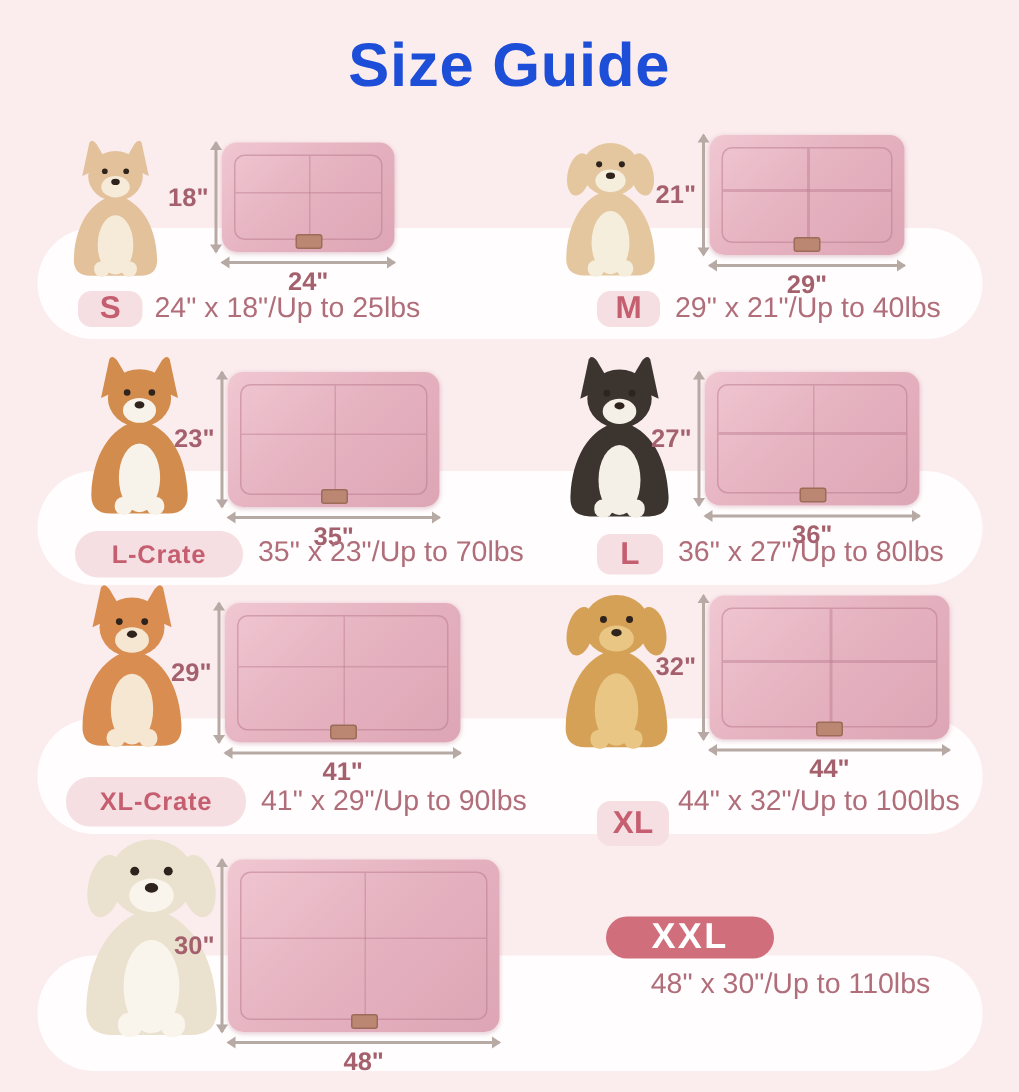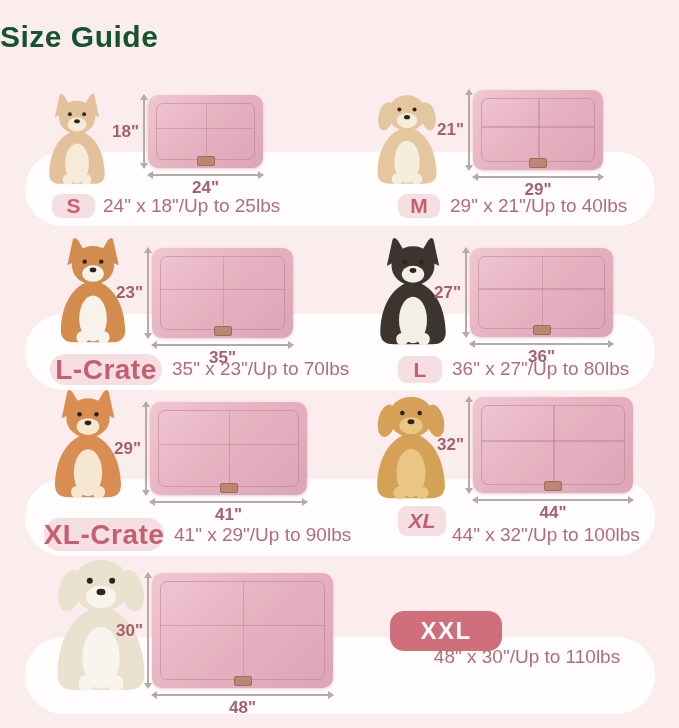--- a/index.html
+++ b/index.html
@@ -7,22 +7,22 @@
     position:relative;width:679px;height:728px;overflow:hidden;
     background:#fbecee;
     font-family:"Liberation Sans", sans-serif;
   }
   .band{position:absolute;left:25px;width:630px;background:#fffdfd;border-radius:38px;}
   #band1{top:152px;height:74px}
   #band2{top:314px;height:76px}
   #band3{top:479px;height:77px}
   #band4{top:637px;height:77px}
   .title{
-    position:absolute;top:20px;left:0;width:100%;margin:0;
-    font-size:30px;font-weight:800;color:#14532d;letter-spacing:.5px;
+    position:absolute;top:20px;left:0;width:100%;margin:0;text-align:center;
+    font-size:41px;font-weight:800;color:#1d4ed8;letter-spacing:.5px;
   }
   .abs{position:absolute;}
   .dog svg{display:block}
   .mat{
     position:absolute;border-radius:10px;
     background:linear-gradient(135deg,#f0c7d2 0%,#e6b3c1 45%,#dda5b5 100%);
     box-shadow:0 1px 3px rgba(178,118,138,.35);
   }
   .mat-inner{position:absolute;inset:8px;border:1.5px solid rgba(184,120,141,.5);border-radius:7px;}
   .seam-v{position:absolute;top:9px;bottom:9px;left:50%;width:1.5px;background:rgba(184,120,141,.42);}
@@ -43,21 +43,21 @@
     position:absolute;color:#a4616d;font-size:17px;font-weight:700;
     line-height:20px;white-space:nowrap;
   }
   .hl{text-align:right;width:46px;height:20px;}
   .wl{text-align:center;height:20px;}
   .pill{
     position:absolute;display:flex;align-items:center;justify-content:center;
     background:#f5dfe3;color:#c55f6f;font-weight:800;white-space:nowrap;
   }
   .pill.small{font-size:21px;border-radius:9px;}
-  .pill.big{font-size:28px;border-radius:16px;letter-spacing:.5px;}
+  .pill.big{font-size:17px;border-radius:16px;letter-spacing:.5px;}
   .pill.solid{background:#d06e7b;color:#ffffff;font-size:24px;border-radius:14px;letter-spacing:1.5px;}
   .desc{
     position:absolute;color:#b06e7a;font-size:19px;line-height:24px;white-space:nowrap;
   }
   .desc.centered{text-align:center;}
 </style>
 </head>
 <body>
 
 <div class="page">
@@ -231,21 +231,21 @@
         <div class="dim-label hl" style="left: 418px; top: 435px;">32"</div>
         <div class="vline" style="left: 468px; top: 397px; height: 96px;"></div>
         <div class="mat" style="left: 473px; top: 397px; width: 160px; height: 96px;">
           <div class="mat-inner"></div>
           <div class="seam-v"></div>
           <div class="seam-h"></div>
           <div class="tag"></div>
         </div>
         <div class="hline" style="left: 473px; top: 499px; width: 160px;"></div>
         <div class="dim-label wl" style="left: 473px; top: 503px; width: 160px;">44"</div>
-        <div class="pill small" style="left: 398px; top: 506px; width: 48px; height: 30px; font-style: italic;">XL</div>
+        <div class="pill small" style="left: 398px; top: 534px; width: 48px; height: 30px;">XL</div>
         <div class="desc" style="left: 452px; top: 523px;">44" x 32"/Up to 100lbs</div>
       </div>
       <div class="abs" style="left: 0px; top: 0px;">
         <div class="abs dog" style="left: 30px; top: 546px; width: 142px; height: 149px;">
           <svg width="100%" height="100%" viewBox="0 0 100 120" preserveAspectRatio="xMidYMax meet">
     <ellipse cx="25" cy="36" rx="9" ry="17" fill="#ebe1cf" transform="rotate(12 25 36)"></ellipse>
             <ellipse cx="75" cy="36" rx="9" ry="17" fill="#ebe1cf" transform="rotate(-12 75 36)"></ellipse>
     <path d="M50,48 C27,53 16,76 15,101 Q14,116 29,116 L71,116 Q86,116 85,101 C84,76 73,53 50,48 Z" fill="#ebe1cf"></path>
     <ellipse cx="50" cy="90" rx="15" ry="25" fill="#f9f5ec"></ellipse>
     <ellipse cx="50" cy="32" rx="23" ry="21" fill="#ebe1cf"></ellipse>
@@ -260,17 +260,17 @@
         <div class="dim-label hl" style="left: 97px; top: 620.5px;">30"</div>
         <div class="vline" style="left: 147px; top: 573px; height: 115px;"></div>
         <div class="mat" style="left: 152px; top: 573px; width: 181px; height: 115px;">
           <div class="mat-inner"></div>
           <div class="seam-v"></div>
           <div class="seam-h"></div>
           <div class="tag"></div>
         </div>
         <div class="hline" style="left: 152px; top: 694px; width: 181px;"></div>
         <div class="dim-label wl" style="left: 152px; top: 698px; width: 181px;">48"</div>
-        <div class="pill solid" style="left: 390px; top: 611px; width: 112px; height: 40px;">XXL</div>
+        <div class="pill solid" style="left: 404px; top: 611px; width: 112px; height: 28px;">XXL</div>
         <div class="desc centered" style="left: 397px; top: 645px; width: 260px;">48" x 30"/Up to 110lbs</div>
       </div>
     </div>
 </div>
 
 </body></html>

